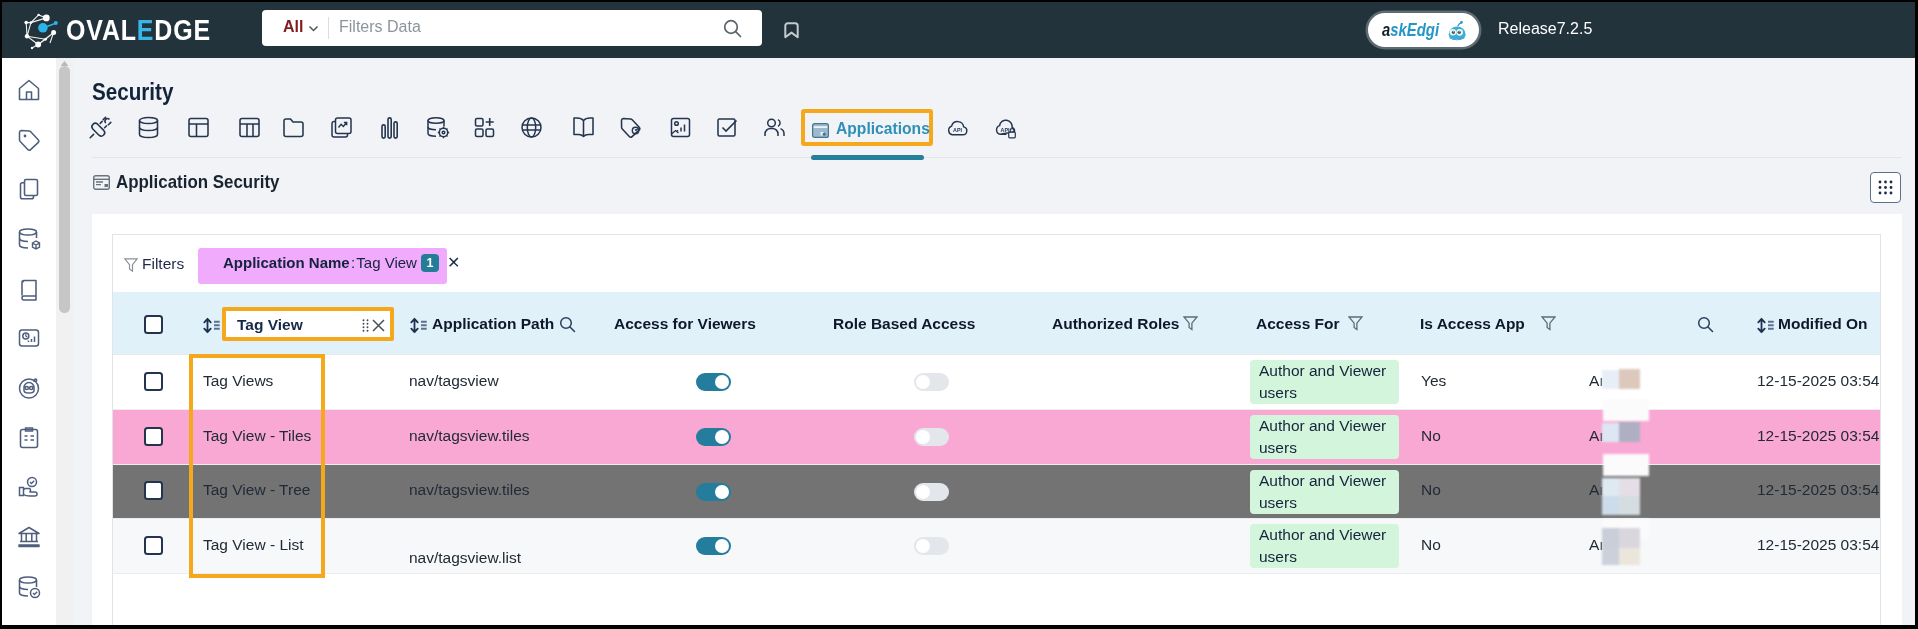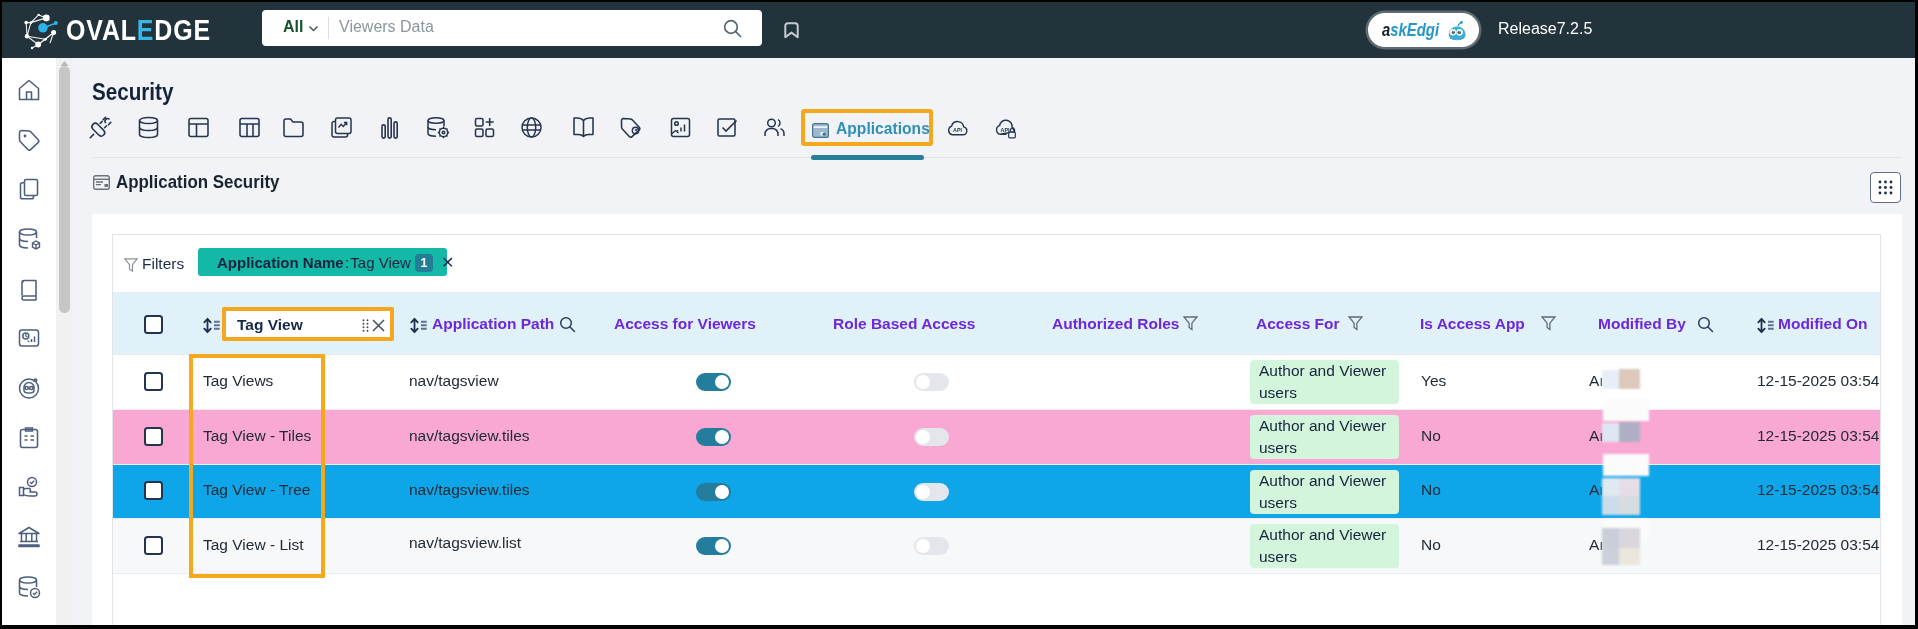--- a/index.html
+++ b/index.html
@@ -5,45 +5,45 @@
 * { margin:0; padding:0; box-sizing:border-box; }
 html,body { width:1918px; height:629px; overflow:hidden; }
 body { font-family:"Liberation Sans", sans-serif; }
 #page { position:relative; width:1918px; height:629px; background:#f1f3f6; overflow:hidden; }
 #frame { position:absolute; left:0; top:0; width:1918px; height:629px; box-shadow: inset 2px 2px 0 #010101, inset -3px -4px 0 #010101; z-index:99; pointer-events:none; }
 .abs { position:absolute; }
 #nav { position:absolute; left:0; top:0; width:1918px; height:58px; background:#22333c; }
 #logotext { position:absolute; left:66px; top:14px; font-size:29px; font-weight:700; color:#fff; letter-spacing:1px; transform:scale(0.86,1); transform-origin:left center; }
 #logotext .e { color:#38b6e8; }
 #searchbox { position:absolute; left:262px; top:10px; width:500px; height:36px; background:#fff; border-radius:4px; }
-#searchbox .all { position:absolute; left:21px; top:8px; font-size:16px; font-weight:700; color:#14532d; }
+#searchbox .all { position:absolute; left:21px; top:8px; font-size:16px; font-weight:700; color:#7f1d1d; }
 #searchbox .chev { position:absolute; left:46px; top:13px; width:11px; height:11px; }
 #searchbox .divd { position:absolute; left:66px; top:7px; width:1px; height:22px; background:#d9dee1; }
 #searchbox .ph { position:absolute; left:77px; top:8px; font-size:16px; color:#8b959c; }
 #sidebar { position:absolute; left:0; top:58px; width:56px; height:571px; background:#fff; }
 #sbscroll { position:absolute; left:56px; top:58px; width:17px; height:571px; background:#f1f1f1; }
 #sbthumb { position:absolute; left:3px; top:8px; width:11px; height:247px; background:#c6c6c6; border-radius:5.5px; }
 .sbicon { position:absolute; left:16px; width:26px; height:26px; }
 #sectitle { position:absolute; left:92px; top:78px; font-size:24px; font-weight:700; color:#14233c; transform:scale(0.86,1); transform-origin:left center; }
 .tabicon { position:absolute; top:115px; width:25px; height:25px; }
 #appbox { position:absolute; left:801px; top:109px; width:132px; height:37px; border:4px solid #f5a81c; border-radius:3px; }
 #applbl { position:absolute; left:836px; top:119px; font-size:17px; font-weight:700; color:#2e8fb7; transform:scale(0.92,1); transform-origin:left center; }
 #tabline { position:absolute; left:92px; top:157px; width:1810px; height:1px; background:#e3e5e8; }
 #tabunder { position:absolute; left:811px; top:155px; width:113px; height:5px; background:#27809b; border-radius:2.5px; }
 #ashead { position:absolute; left:116px; top:171px; font-size:19px; font-weight:700; color:#1a2430; transform:scale(0.89,1); transform-origin:left center; }
 #gridbtn { position:absolute; left:1870px; top:172px; width:31px; height:31px; background:#fff; border:1.5px solid #5f6e8c; border-radius:4px; }
 #card { position:absolute; left:92px; top:214px; width:1810px; height:415px; background:#fff; }
 #container { position:absolute; left:112px; top:234px; width:1769px; height:395px; border:1px solid #e0e4e8; border-bottom:none; background:#fff; overflow:hidden; }
 #filters-label { position:absolute; left:29px; top:20px; font-size:15.5px; color:#1c2b4a; }
-#chip { position:absolute; left:85px; top:13px; width:249px; height:28px; background:#14b8a6; border-radius:3px; font-size:15px; color:#15233f; line-height:30px; padding-left:19px; white-space:nowrap; }
+#chip { position:absolute; left:85px; top:13px; width:249px; height:36px; background:#f0abfc; border-radius:3px; font-size:15px; color:#15233f; line-height:30px; padding-left:25px; white-space:nowrap; }
 #chip b { font-weight:700; }
 #chip .badge { display:inline-block; width:18px; height:18px; background:#237d96; color:#fff; border-radius:4px; font-size:12.5px; font-weight:700; text-align:center; line-height:18px; vertical-align:1px; margin-left:4px; }
 #chip .x { color:#1b2b4a; font-size:16px; margin-left:8px; font-weight:400; }
 #thead { position:absolute; left:0; top:57px; width:1767px; height:63px; background:#e0f1f9; border-bottom:1px solid #e7e9eb; }
-.hcell { position:absolute; top:0; height:63px; font-size:15.5px; font-weight:700; color:#6d28d9; line-height:63px; white-space:nowrap; }
+.hcell { position:absolute; top:0; height:63px; font-size:15.5px; font-weight:700; color:#0f172a; line-height:63px; white-space:nowrap; }
 .hic { position:absolute; top:23px; }
 .trow { position:absolute; left:0; width:1767px; border-bottom:1px solid #ebedef; }
 .cell { position:absolute; font-size:15.5px; color:#212b36; white-space:nowrap; }
 .cbx { position:absolute; left:31px; width:19px; height:19px; border:2px solid #24344f; border-radius:3.5px; background:#fff; }
 .toggle { position:absolute; width:35px; height:18px; border-radius:9px; }
 .toggle .knob { position:absolute; top:2px; width:14px; height:14px; background:#fff; border-radius:50%; }
 .t-on { background:#247d9c; }
 .t-on .knob { right:2px; }
 .t-off { background:#e3e6ea; }
 .t-off .knob { left:2px; }
@@ -77,21 +77,21 @@
     <circle cx="33.8" cy="15" r="2" fill="#2cb3e8"></circle>
   </svg>
     </div>
   <div id="logotext">OVAL<span class="e">E</span>DGE</div>
   <div id="searchbox">
     <span class="all">All</span>
     <svg class="chev" viewBox="0 0 11 11">
         <path d="M1.5 3.5 L5.5 7.5 L9.5 3.5" fill="none" stroke="#4a555e" stroke-width="1.5"></path>
       </svg>
     <span class="divd"></span>
-    <span class="ph">Viewers Data</span>
+    <span class="ph">Filters Data</span>
     <svg style="position:absolute;left:460px;top:8px" width="21" height="21" viewBox="0 0 21 21">
         <circle cx="9" cy="9" r="6.3" fill="none" stroke="#57666e" stroke-width="1.7"></circle>
         <path d="M13.7 13.7 L18.5 18.5" stroke="#57666e" stroke-width="1.7" stroke-linecap="round"></path>
       </svg>
   </div>
   <svg style="position:absolute;left:784px;top:22px" width="15" height="17" viewBox="0 0 15 17">
       <path d="M1.3 15.2 V3.8 a2.5 2.5 0 0 1 2.5-2.5 h7.4 a2.5 2.5 0 0 1 2.5 2.5 V15.2 L7.5 10.6 z" fill="none" stroke="#c3cbd0" stroke-width="2" stroke-linejoin="round"></path>
     </svg>
   <div id="askpill" style="position:absolute;left:1368px;top:13px;width:111px;height:34px;background:#fff;border-radius:17px;box-shadow:0 0 0 2.5px rgba(255,255,255,0.28);">
     <span style="position:absolute;left:14px;top:7px;font-size:17.5px;font-weight:700;font-style:italic;color:#151f28;transform:scale(0.85,1);transform-origin:left center;">a<span style="color:#2496c8">skEdgi</span></span>
@@ -391,21 +391,20 @@
           <path d="M1 1 h13 l-5.1 6.2 v6.3 l-2.8-2 v-4.3 z" fill="none" stroke="#5f6b77" stroke-width="1.3"></path>
         </svg>
       <div class="hcell" style="left:1143px">Access For</div>
       <svg class="hic" style="left:1235px;top:24px" width="15" height="15" viewBox="0 0 15 15">
           <path d="M1 1 h13 l-5.1 6.2 v6.3 l-2.8-2 v-4.3 z" fill="none" stroke="#5f6b77" stroke-width="1.3"></path>
         </svg>
       <div class="hcell" style="left:1307px">Is Access App</div>
       <svg class="hic" style="left:1428px;top:24px" width="15" height="15" viewBox="0 0 15 15">
           <path d="M1 1 h13 l-5.1 6.2 v6.3 l-2.8-2 v-4.3 z" fill="none" stroke="#5f6b77" stroke-width="1.3"></path>
         </svg>
-      <div class="hcell" style="left:1485px">Modified By</div>
       <svg class="hic" style="left:1584px;top:24px" width="17" height="17" viewBox="0 0 17 17">
           <circle cx="7" cy="7" r="5.3" fill="none" stroke="#2c3e5d" stroke-width="1.5"></circle>
           <path d="M11 11 L15.5 15.5" stroke="#2c3e5d" stroke-width="1.5" stroke-linecap="round"></path>
         </svg>
       <svg class="hic" style="left:1644px;top:25px" width="18" height="17" viewBox="0 0 18 17">
           <g stroke="#1e2f50" stroke-width="1.8" fill="none" stroke-linecap="round" stroke-linejoin="round">
             <path d="M4.5 2 V15 M1.3 5.3 L4.5 1.8 L7.7 5.3 M1.3 11.7 L4.5 15.2 L7.7 11.7"></path>
           </g>
           <g stroke="#5e7090" stroke-width="2">
             <path d="M11 4.7 h5.7 M11 8.2 h5.7 M11 11.7 h5.7"></path>
@@ -436,39 +435,39 @@
           <div class="knob"></div>
         </div>
       <div class="toggle t-off" style="left:801px;top:18px">
           <div class="knob"></div>
         </div>
       <div class="greencell" style="top:5px">Author and Viewer<br>users</div>
       <div class="cell" style="left:1308px;top:17px">No</div>
       <div class="cell" style="left:1476px;top:17px">Aı</div>
       <div class="cell" style="left:1644px;top:17px">12-15-2025 03:54</div>
     </div>
-    <div class="trow" style="top:230px;height:54px;background:#0ea5e9">
+    <div class="trow" style="top:230px;height:54px;background:#737373">
       <div class="cbx" style="top:16px"></div>
       <div class="cell" style="left:90px;top:16px">Tag View - Tree</div>
       <div class="cell" style="left:296px;top:16px">nav/tagsview.tiles</div>
       <div class="toggle t-on" style="left:583px;top:18px">
           <div class="knob"></div>
         </div>
       <div class="toggle t-off" style="left:801px;top:18px">
           <div class="knob"></div>
         </div>
       <div class="greencell" style="top:5px">Author and Viewer<br>users</div>
       <div class="cell" style="left:1308px;top:16px">No</div>
       <div class="cell" style="left:1476px;top:16px">Aı</div>
       <div class="cell" style="left:1644px;top:16px">12-15-2025 03:54</div>
     </div>
     <div class="trow" style="top:284px;height:55px;background:#f7f8f9">
       <div class="cbx" style="top:17px"></div>
       <div class="cell" style="left:90px;top:17px">Tag View - List</div>
-      <div class="cell" style="left:296px;top:15px">nav/tagsview.list</div>
+      <div class="cell" style="left:296px;top:30px">nav/tagsview.list</div>
       <div class="toggle t-on" style="left:583px;top:18px">
           <div class="knob"></div>
         </div>
       <div class="toggle t-off" style="left:801px;top:18px">
           <div class="knob"></div>
         </div>
       <div class="greencell" style="top:5px">Author and Viewer<br>users</div>
       <div class="cell" style="left:1308px;top:17px">No</div>
       <div class="cell" style="left:1476px;top:17px">Aı</div>
       <div class="cell" style="left:1644px;top:17px">12-15-2025 03:54</div>

